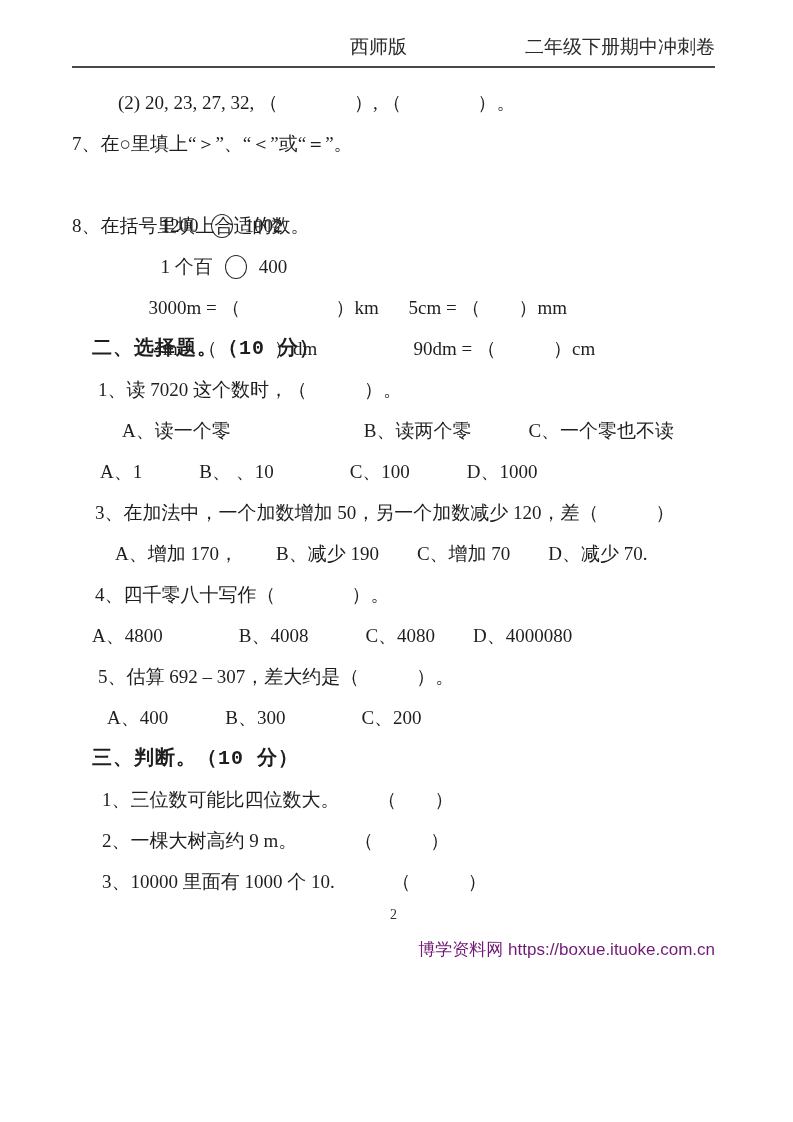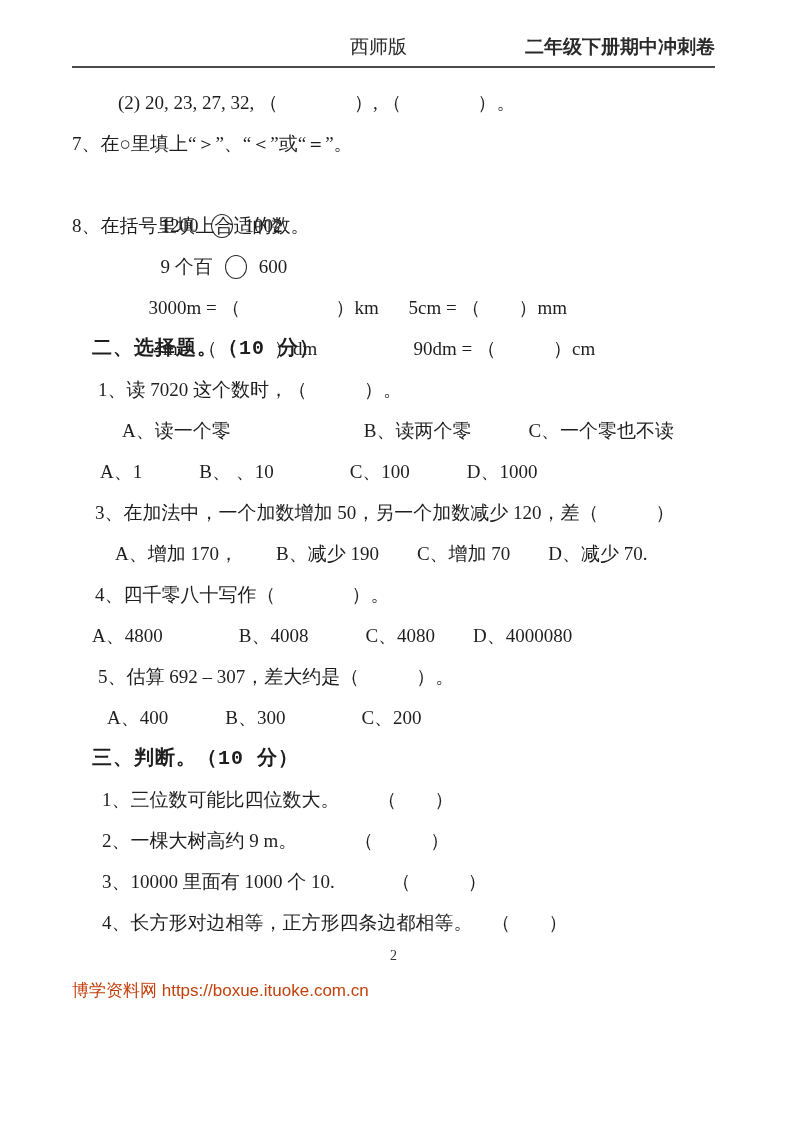--- a/index.html
+++ b/index.html
@@ -16,21 +16,21 @@
     overflow: hidden;
   }
   .header {
     display: flex;
     align-items: flex-end;
     height: 26px;
     font-size: 19px;
     color: #2a2a2a;
   }
   .header .edition { margin-left: 278px; }
-  .header .title { margin-left: auto; font-weight: bold; }
+  .header .title { margin-left: auto; }
   .rule {
     border: none;
     border-top: 2px solid #4a4a4a;
     margin: 6px 0 0 0;
   }
   .content { margin-top: 14px; }
   .line {
     height: 41px;
     line-height: 41px;
     white-space: pre;
@@ -54,24 +54,24 @@
   }
   .pagenum {
     margin-top: 4px;
     text-align: center;
     font-size: 14px;
     line-height: 18px;
     color: #333333;
   }
   .watermark {
     margin-top: 14px;
-    text-align: left;
+    text-align: right;
     font-family: "Liberation Sans", "DejaVu Sans", sans-serif;
     font-size: 17px;
-    color: #c2410c;
+    color: #701a75;
   }
 </style>
 </head>
 <body>
 
 <div class="page">
 
   <div class="header">
     <span class="edition">西师版</span>
     <span class="title">二年级下册期中冲刺卷</span>
@@ -79,21 +79,21 @@
   <hr class="rule">
 
   <div class="content">
 
     <div class="line" style="padding-left:46px">(2) 20, 23, 27, 32, （　　　　）, （　　　　）。</div>
 
     <div class="line">7、在○里填上“＞”、“＜”或“＝”。</div>
 
     <div class="line" style="padding-left:60px">
       <span class="col" style="width:200px"><span>1200</span><span class="circle"></span><span>1002</span></span>
-      <span class="col"><span>9 个百</span><span class="circle"></span><span>600</span></span>
+      <span class="col"><span>1 个百</span><span class="circle"></span><span>400</span></span>
     </div>
 
 
     <div class="line">8、在括号里填上合适的数。</div>
 
     <div class="line" style="padding-left:48px">
       <span class="col" style="width:260px">3000m = （　　　　　）km</span><span>5cm = （　　）mm</span>
     </div>
 
     <div class="line" style="padding-left:53px">
@@ -114,20 +114,19 @@
     <div class="line" style="padding-left:20px">A、4800　　　　B、4008　　　C、4080　　D、4000080</div>
 
     <div class="line" style="padding-left:26px">5、估算 692 – 307，差大约是（　　　）。</div>
     <div class="line" style="padding-left:35px">A、400　　　B、300　　　　C、200</div>
 
     <div class="line heading">三、判断。（10 分）</div>
 
     <div class="line" style="padding-left:30px">1、三位数可能比四位数大。　　（　　）</div>
     <div class="line" style="padding-left:30px">2、一棵大树高约 9 m。　　　（　　　）</div>
     <div class="line" style="padding-left:30px">3、10000 里面有 1000 个 10.　　　（　　　）</div>
-    <div class="line" style="padding-left:30px">4、长方形对边相等，正方形四条边都相等。　（　　）</div>
 
   </div>
 
   <div class="pagenum">2</div>
   <div class="watermark">博学资料网 https://boxue.ituoke.com.cn</div>
 
 </div>
 
 </body></html>

